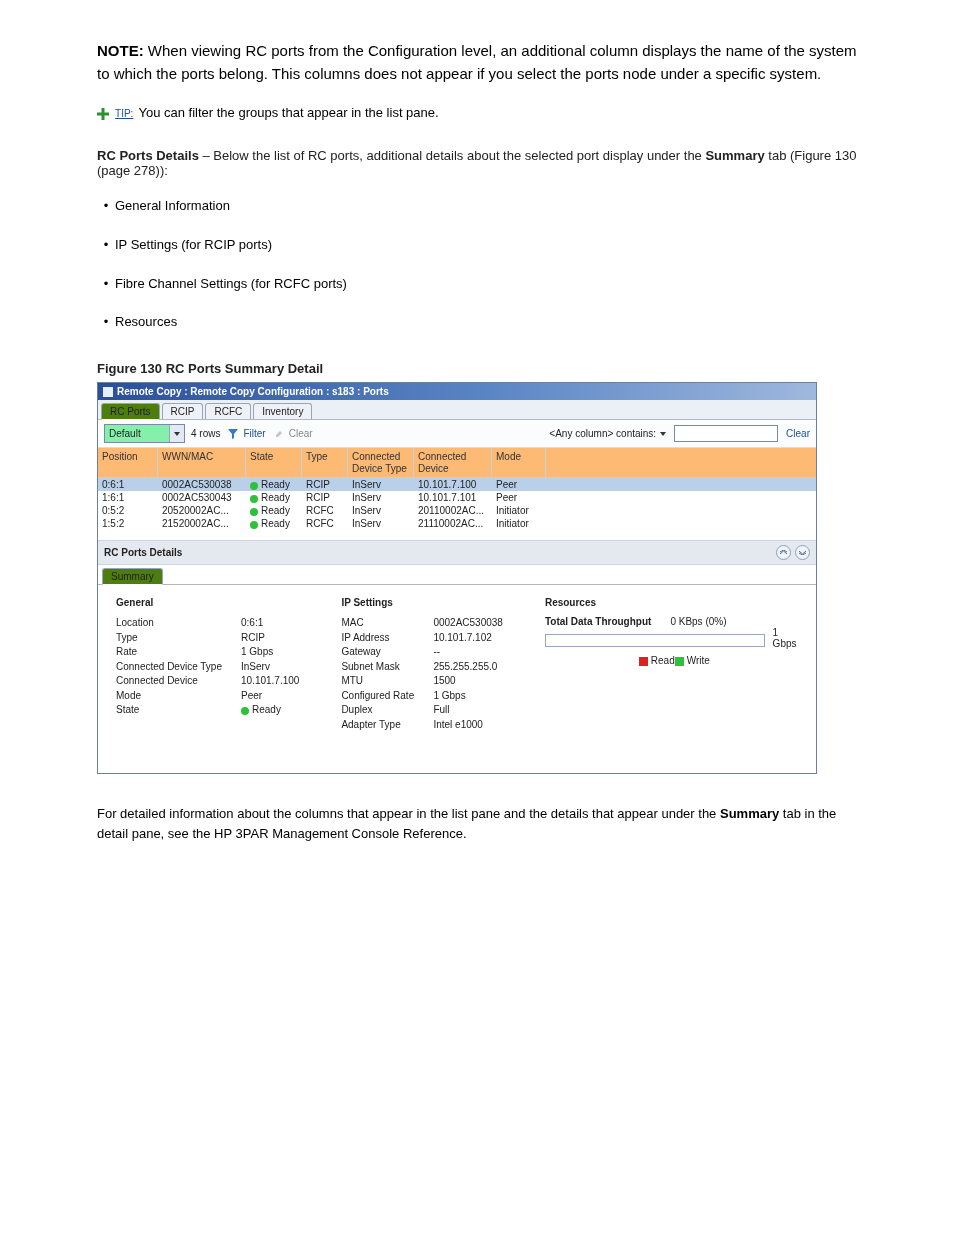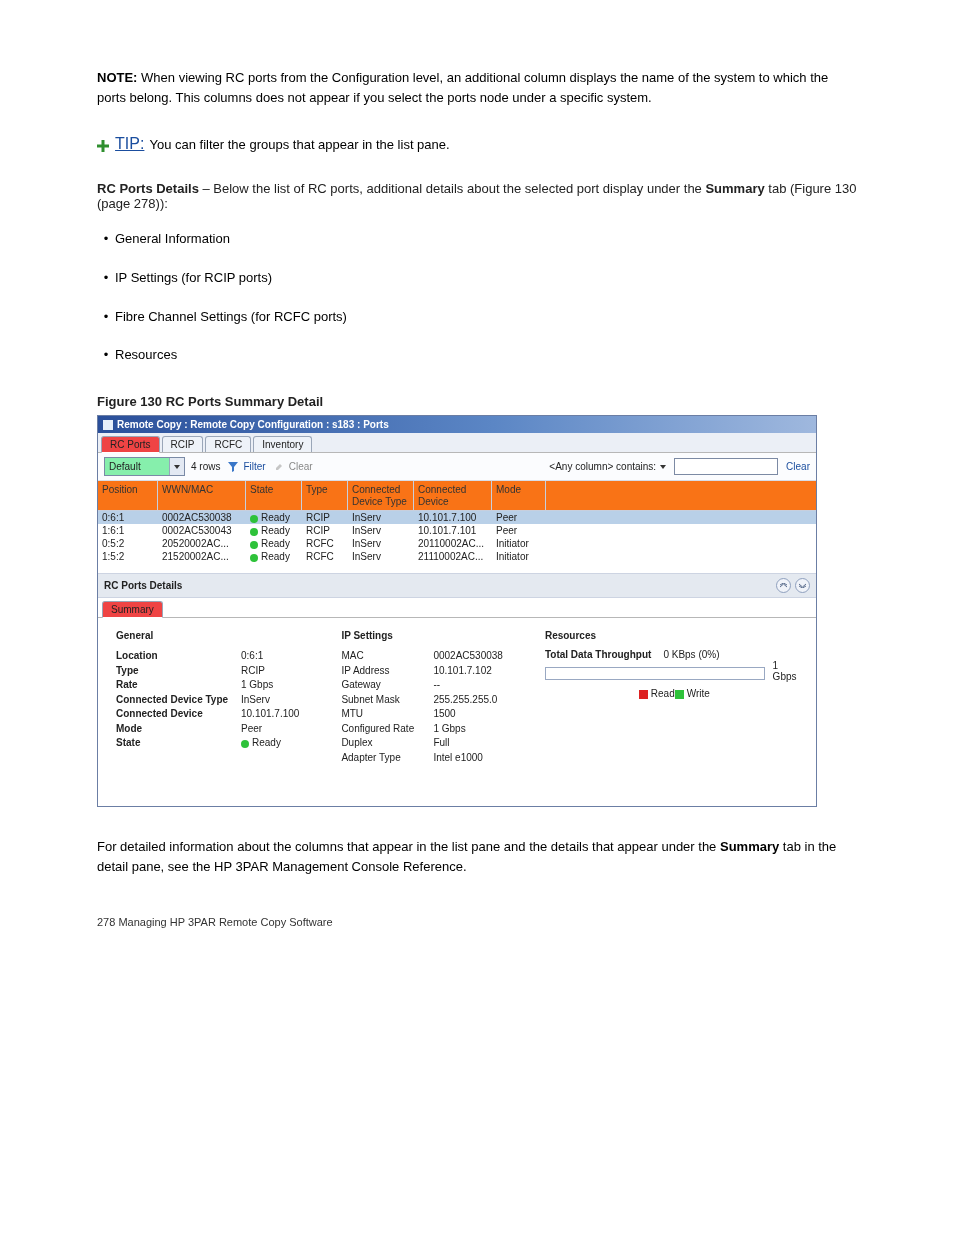--- a/index.html
+++ b/index.html
@@ -1,65 +1,65 @@
 <!DOCTYPE html>
 <html><head>
 <meta charset="utf-8">
 <style>
 body{margin:0;font-family:Arial,Helvetica,sans-serif;font-size:11px;color:#000;background:#fff}
 .page{width:760px;margin:0 auto;padding:40px 20px}
-.body-text{font-size:13px;line-height:1.5;margin:28px 0}
+.body-text{font-size:15px;line-height:1.5;margin:0 0}
 .tip-line{margin:20px 0 10px 0}
 .tip-icon{display:inline-block;width:12px;height:12px;vertical-align:middle;margin-right:3px}
 .tip-icon svg{display:block}
-.tip-link{color:#1a4d9e;text-decoration:underline;font-size:16px;cursor:pointer}
+.tip-link{color:#1a4d9e;text-decoration:underline;font-size:10px;cursor:pointer}
 .tip-text{font-size:13px;margin-left:2px}
 .section-head{font-size:13px;margin:28px 0 6px 0;color:#222}
 .section-head b{font-size:13px}
 .bullet-row{font-size:13px;line-height:1.6;margin:18px 0}
 .bullet-dot{display:inline-block;width:18px;text-align:center}
 .window{width:718px;border:1px solid #6b7ea4;background:#fff;font-size:10px;color:#222}
 .titlebar{height:17px;background:linear-gradient(to right,#2a4f9a 0%,#5b86c5 55%,#9fb8de 100%);color:#fff;font-size:10px;font-weight:bold;display:flex;align-items:center;padding-left:4px}
 .titlebar .ticon{width:10px;height:10px;background:#e7effa;border:1px solid #2a4f9a;margin-right:3px}
 .tabs-row{border-bottom:1px solid #b7b7b7;padding:3px 3px 0 3px;background:#ebeff6;display:flex}
 .tab{padding:2px 8px;border:1px solid #9aa6b8;border-bottom:none;margin-right:2px;background:#eef2f8;border-radius:3px 3px 0 0;cursor:pointer}
-.tab.active{background:#ef4444;border-bottom:1px solid #fff;margin-bottom:-1px}
+.tab.active{background:#4d7c0f;border-bottom:1px solid #fff;margin-bottom:-1px}
 .toolbar{display:flex;align-items:center;padding:4px 6px;border-bottom:1px solid #d8dde7;background:#fbfcfe}
 .combo{border:1px solid #7a8aa6;height:17px;display:flex;align-items:center;background:#86efac;font-size:10px}
 .combo-text{padding:0 4px;width:56px}
 .combo-btn{width:14px;height:17px;background:#e3e9f3;border-left:1px solid #97a5bd;display:flex;align-items:center;justify-content:center;cursor:pointer}
 .tri{width:0;height:0;border-left:3px solid transparent;border-right:3px solid transparent;border-top:4px solid #333}
 .tool-txt{margin-left:6px}
 .tool-link{color:#1a4d9e;margin-left:8px;cursor:pointer;display:flex;align-items:center;gap:5px}
 .tool-link .fi{width:10px;height:10px;display:inline-block}
 .spacer{flex:1}
 .tri-sm{display:inline-block;margin:0 4px;width:0;height:0;border-left:3px solid transparent;border-right:3px solid transparent;border-top:4px solid #333;vertical-align:middle;cursor:pointer}
 .searchbox{border:1px solid #7c8aa4;height:15px;width:102px;background:#fff;margin-left:4px}
 .clear-link{color:#1a4d9e;margin-left:8px;cursor:pointer}
-.grid-head{display:flex;background:#f97316;border-bottom:1px solid #c8cfdd}
+.grid-head{display:flex;background:#fdba74;border-bottom:1px solid #c8cfdd}
 .gh{border-right:1px solid #c8cfdd;padding:3px 4px;font-size:10px;color:#333;box-sizing:border-box;text-align:left;line-height:1.15}
 .c-pos{width:60px}.c-wwn{width:88px}.c-state{width:56px}.c-type{width:46px}.c-cdt{width:66px}.c-cd{width:78px}.c-mode{width:54px}
 .gbody{background:#fff}
 .grow{display:flex}
 .gc{padding:1px 4px;font-size:10px;box-sizing:border-box;overflow:hidden;white-space:nowrap}
 .grow.sel{background:#b9d0e8}
 .state-dot{display:inline-block;width:8px;height:8px;border-radius:50%;background:#2ec23a;margin-right:3px;vertical-align:middle}
 .details-bar{background:#e4e9f0;border-top:1px solid #cdd4e2;border-bottom:1px solid #cdd4e2;padding:4px 6px;display:flex;align-items:center;font-weight:bold;font-size:10px;margin-top:10px}
 .circ-btn{width:13px;height:13px;border:1px solid #8fa0be;border-radius:50%;background:#f0f3f9;margin-left:4px;display:flex;align-items:center;justify-content:center;cursor:pointer}
 .circ-btn svg{display:block}
 .sub-tabs{padding:3px 4px 0 4px;border-bottom:1px solid #b7b7b7}
 .dpanel{padding:12px 18px 26px 18px;display:flex;gap:42px;min-height:150px}
 .dcol{}
 .dhead{font-weight:bold;font-size:10px;margin-bottom:8px}
 .drow{display:flex;font-size:10px;line-height:1.45}
-.dlbl{width:125px;font-weight:bold}
+.dlbl{width:125px;font-weight:normal}
 .dlbl2{width:92px;font-weight:normal}
 .dval{}
 .res-col{flex:1}
-.thru-row{display:flex;gap:12px;font-size:10px;margin-top:6px}
+.thru-row{display:flex;gap:19px;font-size:10px;margin-top:6px}
 .thru-lbl{font-weight:bold}
 .gauge{height:11px;border:1px solid #99a8c2;width:225px;background:#fff;margin-top:4px}
 .gauge-row{display:flex;align-items:center;gap:8px}
 .legend{display:flex;justify-content:center;margin-top:6px}
 .sw{width:9px;height:9px;display:inline-block;margin-right:3px;vertical-align:middle}
 .sw.red{background:#d22}
 .sw.green{background:#2ec23a}
 .footer-txt{font-size:13px;line-height:1.5;margin-top:30px}
 .pgnum{text-align:right;font-size:11px;margin-top:40px;color:#333}
 </style>
@@ -292,15 +292,14 @@
           <span><span class="sw green"></span><span>Write</span></span>
         </div>
       </div>
     </div>
   </div>
 
   <div class="footer-txt">
     <span>For detailed information about the columns that appear in the list pane and the details that appear under the </span><b>Summary</b><span> tab in the detail pane, see the HP 3PAR Management Console Reference.</span>
   </div>
 
-  <div class="pgnum" style="text-align:left">278 Managing HP 3PAR Remote Copy Software</div>
 
 </div>
 
 </body></html>

